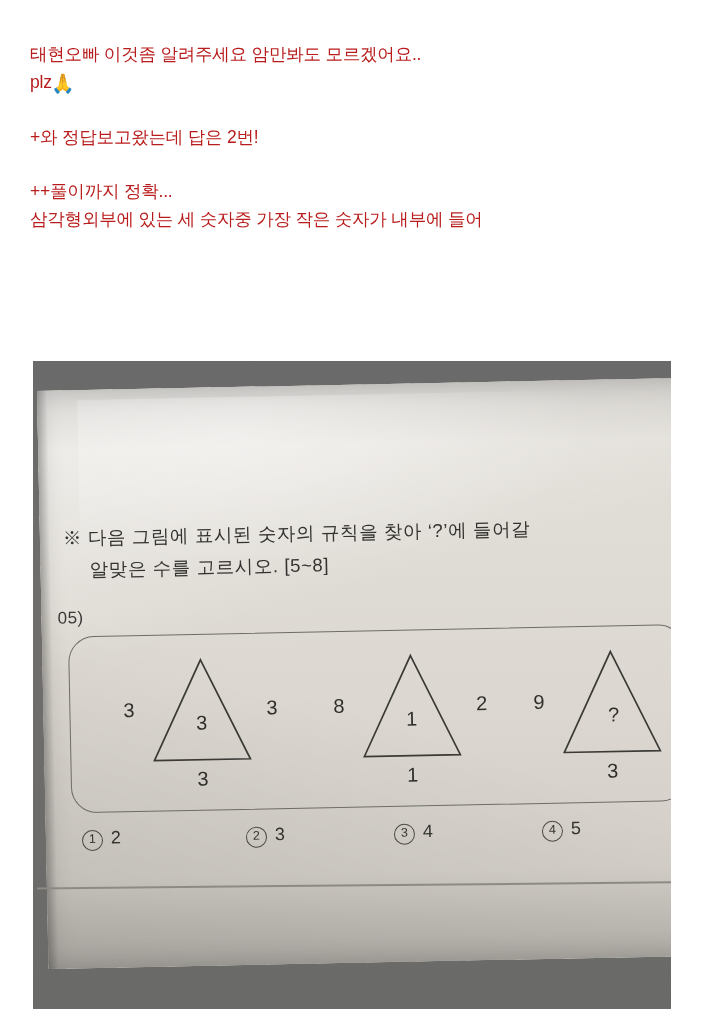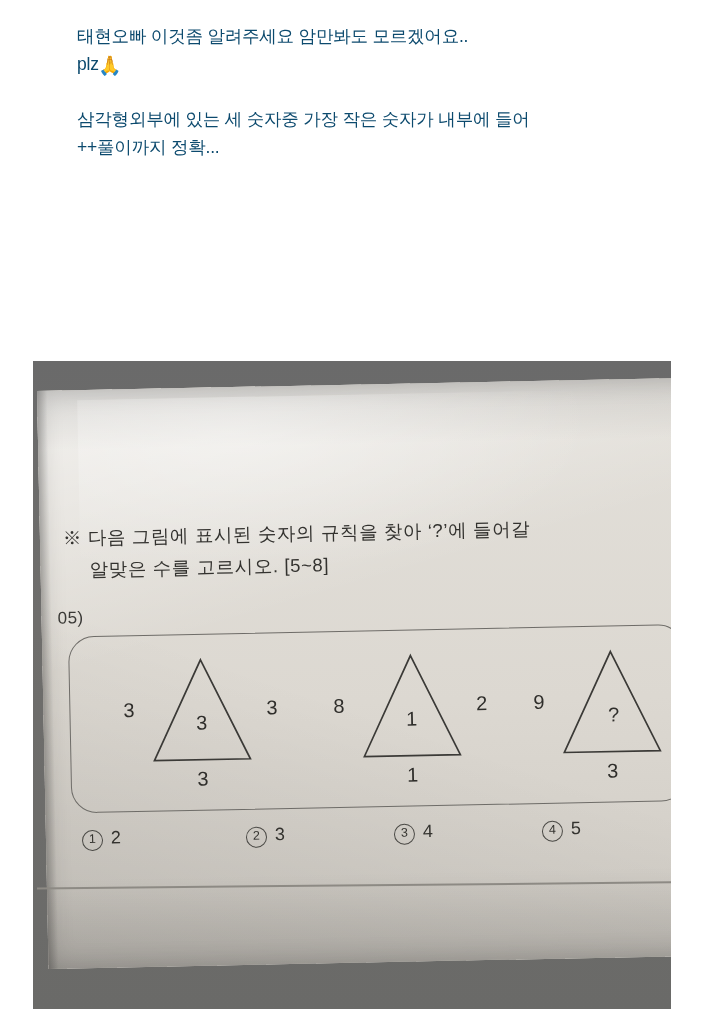--- a/index.html
+++ b/index.html
@@ -14,26 +14,25 @@
     color: #1a1a1a;
     overflow: hidden;
   }
   .page {
     position: relative;
     width: 704px;
     height: 1024px;
     background: #ffffff;
   }
   .post-text {
-    padding: 22px 28px 0 30px;
+    padding: 40px 28px 0 30px;
     font-size: 17.5px;
     line-height: 1.62;
-    color: #0c4a6e;
+    color: #b91c1c;
     letter-spacing: -0.2px;
-    margin-left: 47px;
   }
   .para {
     margin: 0 0 0 0;
   }
   .para + .para {
     margin-top: 26px;
   }
   .line {
     display: block;
   }
@@ -243,24 +242,27 @@
 
 <div class="page">
 
   <div class="post-text">
 
     <div class="para">
       <span class="line">태현오빠 이것좀 알려주세요 암만봐도 모르겠어요..</span>
       <span class="line"><span>plz</span><span class="emoji">🙏</span></span>
     </div>
 
-
     <div class="para">
+      <span class="line">+와 정답보고왔는데 답은 2번!</span>
+    </div>
+
+    <div class="para">
+      <span class="line">++풀이까지 정확...</span>
       <span class="line">삼각형외부에 있는 세 숫자중 가장 작은 숫자가 내부에 들어</span>
-      <span class="line">++풀이까지 정확...</span>
     </div>
 
   </div>
 
   <div class="photo-wrap">
     <div class="photo">
       <div class="photo-bg"></div>
 
       <div class="paper">
         <div class="paper-shadow-top"></div>

